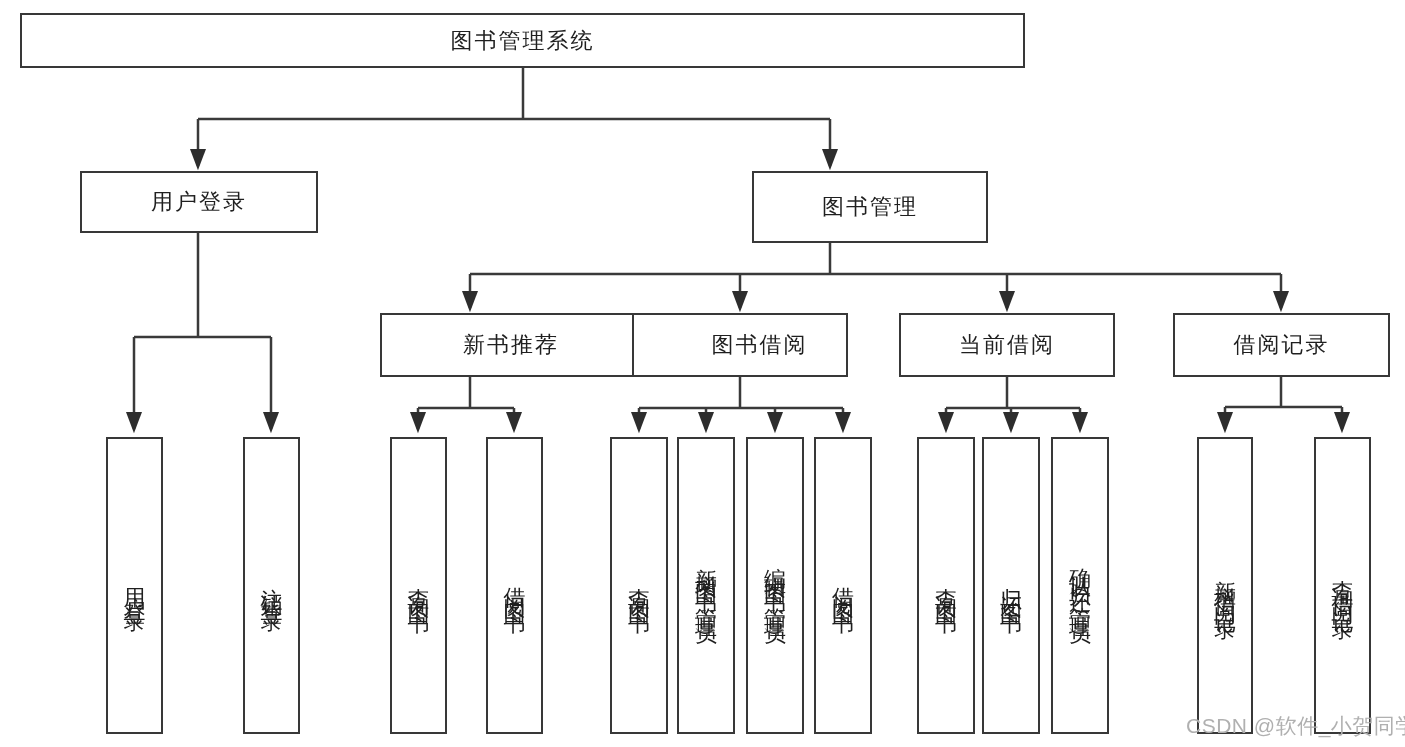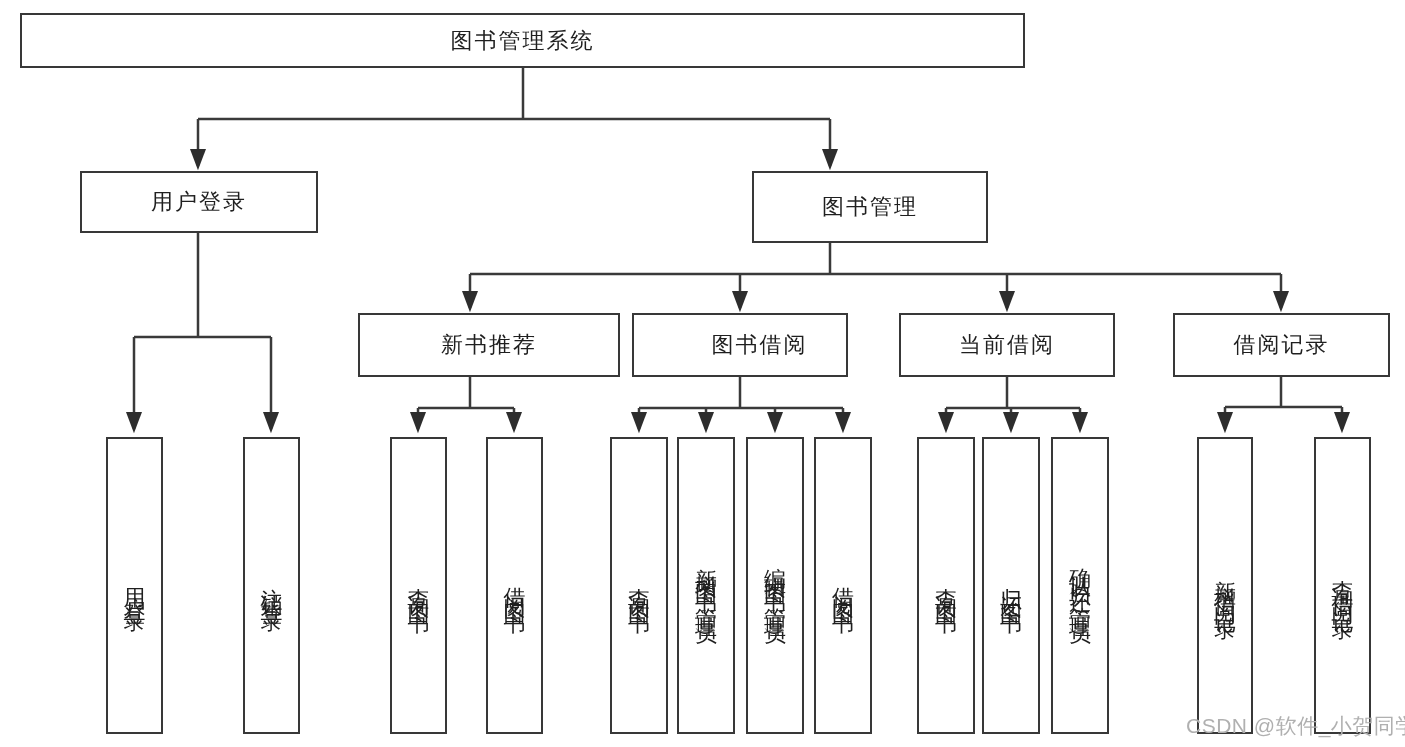--- a/index.html
+++ b/index.html
@@ -78,21 +78,21 @@
     <span class="lbl">图书管理系统</span>
   </div>
 
   <div class="box hbox" style="left:80px;top:171px;width:238px;height:62px;">
     <span class="lbl">用户登录</span>
   </div>
   <div class="box hbox" style="left:712px;top:171px;width:236px;height:72px;margin-left:40px;">
     <span class="lbl">图书管理</span>
   </div>
 
-  <div class="box hbox" style="left:358px;top:313px;width:262px;height:64px;">
+  <div class="box hbox" style="left:380px;top:313px;width:262px;height:64px;">
     <span class="lbl">新书推荐</span>
   </div>
   <div class="box hbox" style="left:632px;top:313px;width:216px;height:64px;padding-left:39px;">
     <span class="lbl">图书借阅</span>
   </div>
   <div class="box hbox" style="left:899px;top:313px;width:216px;height:64px;">
     <span class="lbl">当前借阅</span>
   </div>
   <div class="box hbox" style="left:1173px;top:313px;width:217px;height:64px;">
     <span class="lbl">借阅记录</span>

